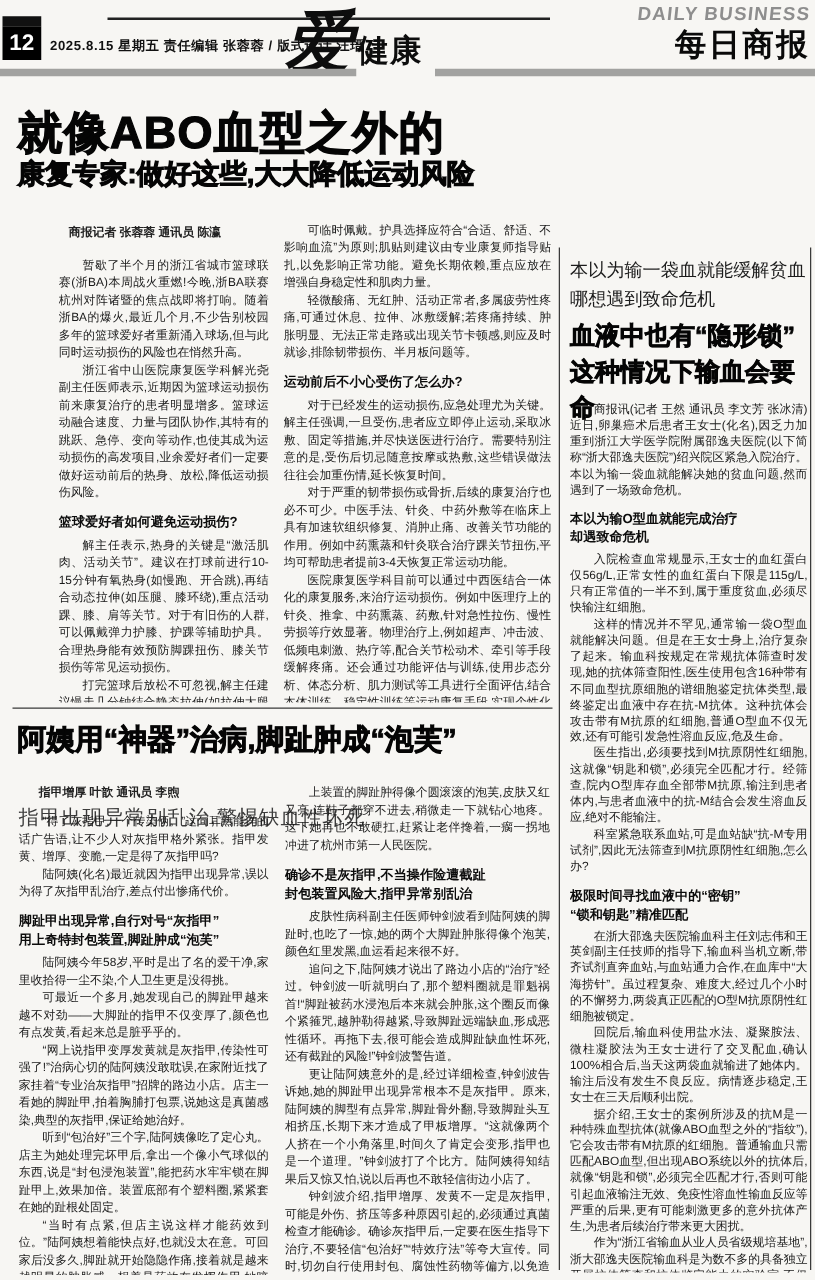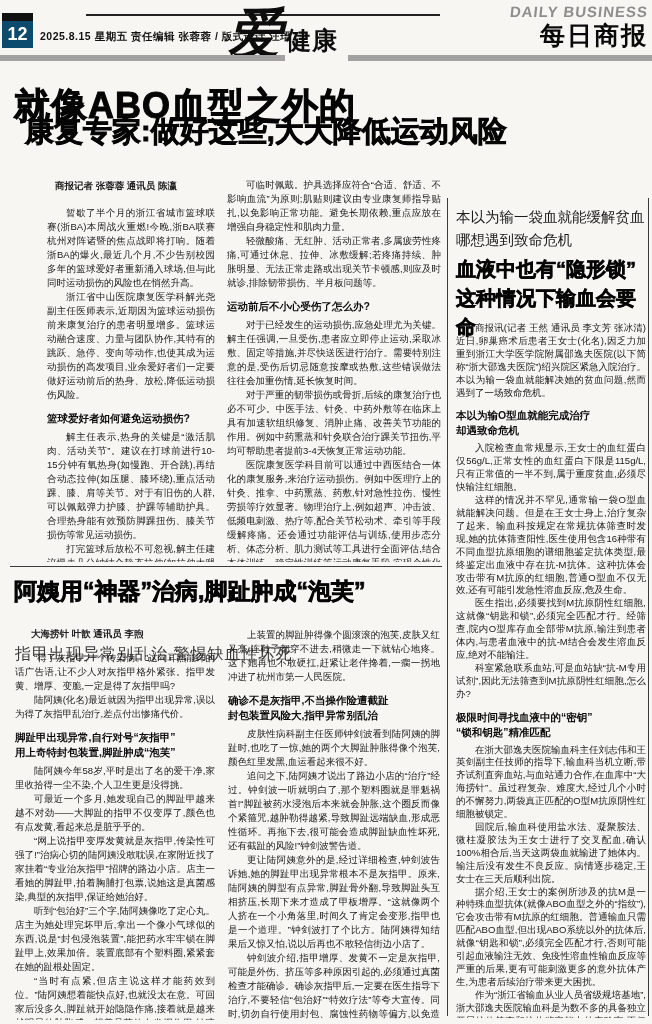--- a/index.html
+++ b/index.html
@@ -8,43 +8,43 @@
     position: relative;
     width: 652px; height: 1024px;
     background: #f7f6f3;
     font-family: "Liberation Sans", "DejaVu Sans", sans-serif;
     color: #161616;
     overflow: hidden;
     margin: 0 auto;
   }
   
   .hdr-blackbar { position:absolute; left:2px; top:13px; width:31px; height:8px; background:#111; }
-  .hdr-pagenum { position:absolute; left:2px; top:21px; width:31px; height:27px; background:#0c4a6e;
+  .hdr-pagenum { position:absolute; left:2px; top:21px; width:31px; height:27px; background:#000000;
     color:#fff; font-size:18px; font-weight:bold; text-align:center; line-height:27px; }
   .hdr-thinrule { position:absolute; left:86px; top:14px; width:354px; height:2px; background:#222; }
   .hdr-date { position:absolute; left:40px; top:30px; font-size:10.5px; font-weight:bold; color:#111; letter-spacing:0.5px; }
   .hdr-logo { position:absolute; left:228px; top:2px; width:150px; height:62px; }
   .logo-script { position:absolute; left:0; top:-4px; font-family:"DejaVu Serif","Liberation Serif",serif;
     font-style:italic; font-weight:bold; font-size:54px; color:#0d0d0d; }
   .logo-text { position:absolute; left:58px; top:22px; font-size:25px; font-weight:900; color:#0d0d0d; letter-spacing:1px; }
   .hdr-en { position:absolute; right:4px; top:3px; font-size:15px; font-weight:bold; color:#8e8e8e;
     letter-spacing:1px; transform:skewX(-6deg); }
   .hdr-cn { position:absolute; right:4px; top:19px; font-size:25px; font-weight:900;
     font-family:"Liberation Serif","DejaVu Serif",serif; color:#0a0a0a; letter-spacing:2px; }
   .hdr-graybar-left  { position:absolute; left:0;   top:55px; width:285px; height:6px; background:#a2a2a0; }
   .hdr-graybar-right { position:absolute; left:348px; top:55px; width:304px; height:6px; background:#a2a2a0; }
   
   .vrule-mid   { position:absolute; left:447px; top:198px; width:1px; height:818px; background:#3a3a3a; }
   .vrule-right { position:absolute; left:648px; top:198px; width:1px; height:818px; background:#3a3a3a; }
   .hrule-articles { position:absolute; left:10px; top:566px; width:432px; height:1px; background:#3a3a3a; }
   
   .a1-headline1 { position:absolute; left:14px; top:82px; font-size:36px; font-weight:900;
     letter-spacing:1px; color:#050505; -webkit-text-stroke:1px #050505; }
-  .a1-headline2 { position:absolute; left:14px; top:112px; font-size:29px; font-weight:900;
-    color:#050505; -webkit-text-stroke:0.8px #050505; white-space:nowrap;margin-left:11px; }
+  .a1-headline2 { position:absolute; left:14px; top:124px; font-size:22px; font-weight:900;
+    color:#050505; -webkit-text-stroke:0.8px #050505; white-space:nowrap; }
   .a1-col1 { position:absolute; left:47px;  top:178px; width:168px; height:384px; overflow:hidden; }
   .a1-col2 { position:absolute; left:227px; top:178px; width:214px; height:384px; overflow:hidden; }
   .byline { font-size:9.5px; font-weight:bold; color:#222; margin:2px 0 13px 8px; }
   .bodytext { font-size:9.5px; line-height:14px; color:#191919; }
   .bodytext .para { text-indent:2em; text-align:justify; }
   .bodytext .sec-head { font-weight:bold; font-size:10.5px; line-height:15px;
     margin:9px 0 4px 0; white-space:pre-line; color:#0c0c0c; }
   
   .a2-headline { position:absolute; left:14px; top:576px; font-size:23px; font-weight:900;
     color:#050505; -webkit-text-stroke:0.7px #050505; white-space:nowrap;text-align:right; }
@@ -101,21 +101,21 @@
         <div class="block sec-head">运动前后不小心受伤了怎么办?</div>
         <div class="block para">对于已经发生的运动损伤,应急处理尤为关键。解主任强调,一旦受伤,患者应立即停止运动,采取冰敷、固定等措施,并尽快送医进行治疗。需要特别注意的是,受伤后切忌随意按摩或热敷,这些错误做法往往会加重伤情,延长恢复时间。</div>
         <div class="block para">对于严重的韧带损伤或骨折,后续的康复治疗也必不可少。中医手法、针灸、中药外敷等在临床上具有加速软组织修复、消肿止痛、改善关节功能的作用。例如中药熏蒸和针灸联合治疗踝关节扭伤,平均可帮助患者提前3-4天恢复正常运动功能。</div>
         <div class="block para">医院康复医学科目前可以通过中西医结合一体化的康复服务,来治疗运动损伤。例如中医理疗上的针灸、推拿、中药熏蒸、药敷,针对急性拉伤、慢性劳损等疗效显著。物理治疗上,例如超声、冲击波、低频电刺激、热疗等,配合关节松动术、牵引等手段缓解疼痛。还会通过功能评估与训练,使用步态分析、体态分析、肌力测试等工具进行全面评估,结合本体训练、稳定性训练等运动康复手段,实现个性化精准康复。</div>
       </div>
   </div>
 
   <div class="a2-headline">阿姨用“神器”治病,脚趾肿成“泡芙”</div>
   <div class="a2-subhead">指甲出现异常别乱治,警惕缺血性坏死</div>
   <div class="a2-col1">
-    <div class="byline">大海捞针 叶歆 通讯员 李煦</div>
+    <div class="byline">指甲增厚 叶歆 通讯员 李煦</div>
     <div class="bodytext">
         <div class="block para">“得了灰指甲,一个传染俩。”这句耳熟能详的话广告语,让不少人对灰指甲格外紧张。指甲发黄、增厚、变脆,一定是得了灰指甲吗?</div>
         <div class="block para">陆阿姨(化名)最近就因为指甲出现异常,误以为得了灰指甲乱治疗,差点付出惨痛代价。</div>
         <div class="block sec-head">脚趾甲出现异常,自行对号“灰指甲”
 用上奇特封包装置,脚趾肿成“泡芙”</div>
         <div class="block para">陆阿姨今年58岁,平时是出了名的爱干净,家里收拾得一尘不染,个人卫生更是没得挑。</div>
         <div class="block para">可最近一个多月,她发现自己的脚趾甲越来越不对劲——大脚趾的指甲不仅变厚了,颜色也有点发黄,看起来总是脏乎乎的。</div>
         <div class="block para">“网上说指甲变厚发黄就是灰指甲,传染性可强了!”治病心切的陆阿姨没敢耽误,在家附近找了家挂着“专业治灰指甲”招牌的路边小店。店主一看她的脚趾甲,拍着胸脯打包票,说她这是真菌感染,典型的灰指甲,保证给她治好。</div>
         <div class="block para">听到“包治好”三个字,陆阿姨像吃了定心丸。店主为她处理完坏甲后,拿出一个像小气球似的东西,说是“封包浸泡装置”,能把药水牢牢锁在脚趾甲上,效果加倍。装置底部有个塑料圈,紧紧套在她的趾根处固定。</div>
         <div class="block para">“当时有点紧,但店主说这样才能药效到位。”陆阿姨想着能快点好,也就没太在意。可回家后没多久,脚趾就开始隐隐作痛,接着就是越来越明显的肿胀感。想着是药效在发挥作用,她咬着牙忍了一夜。</div>

